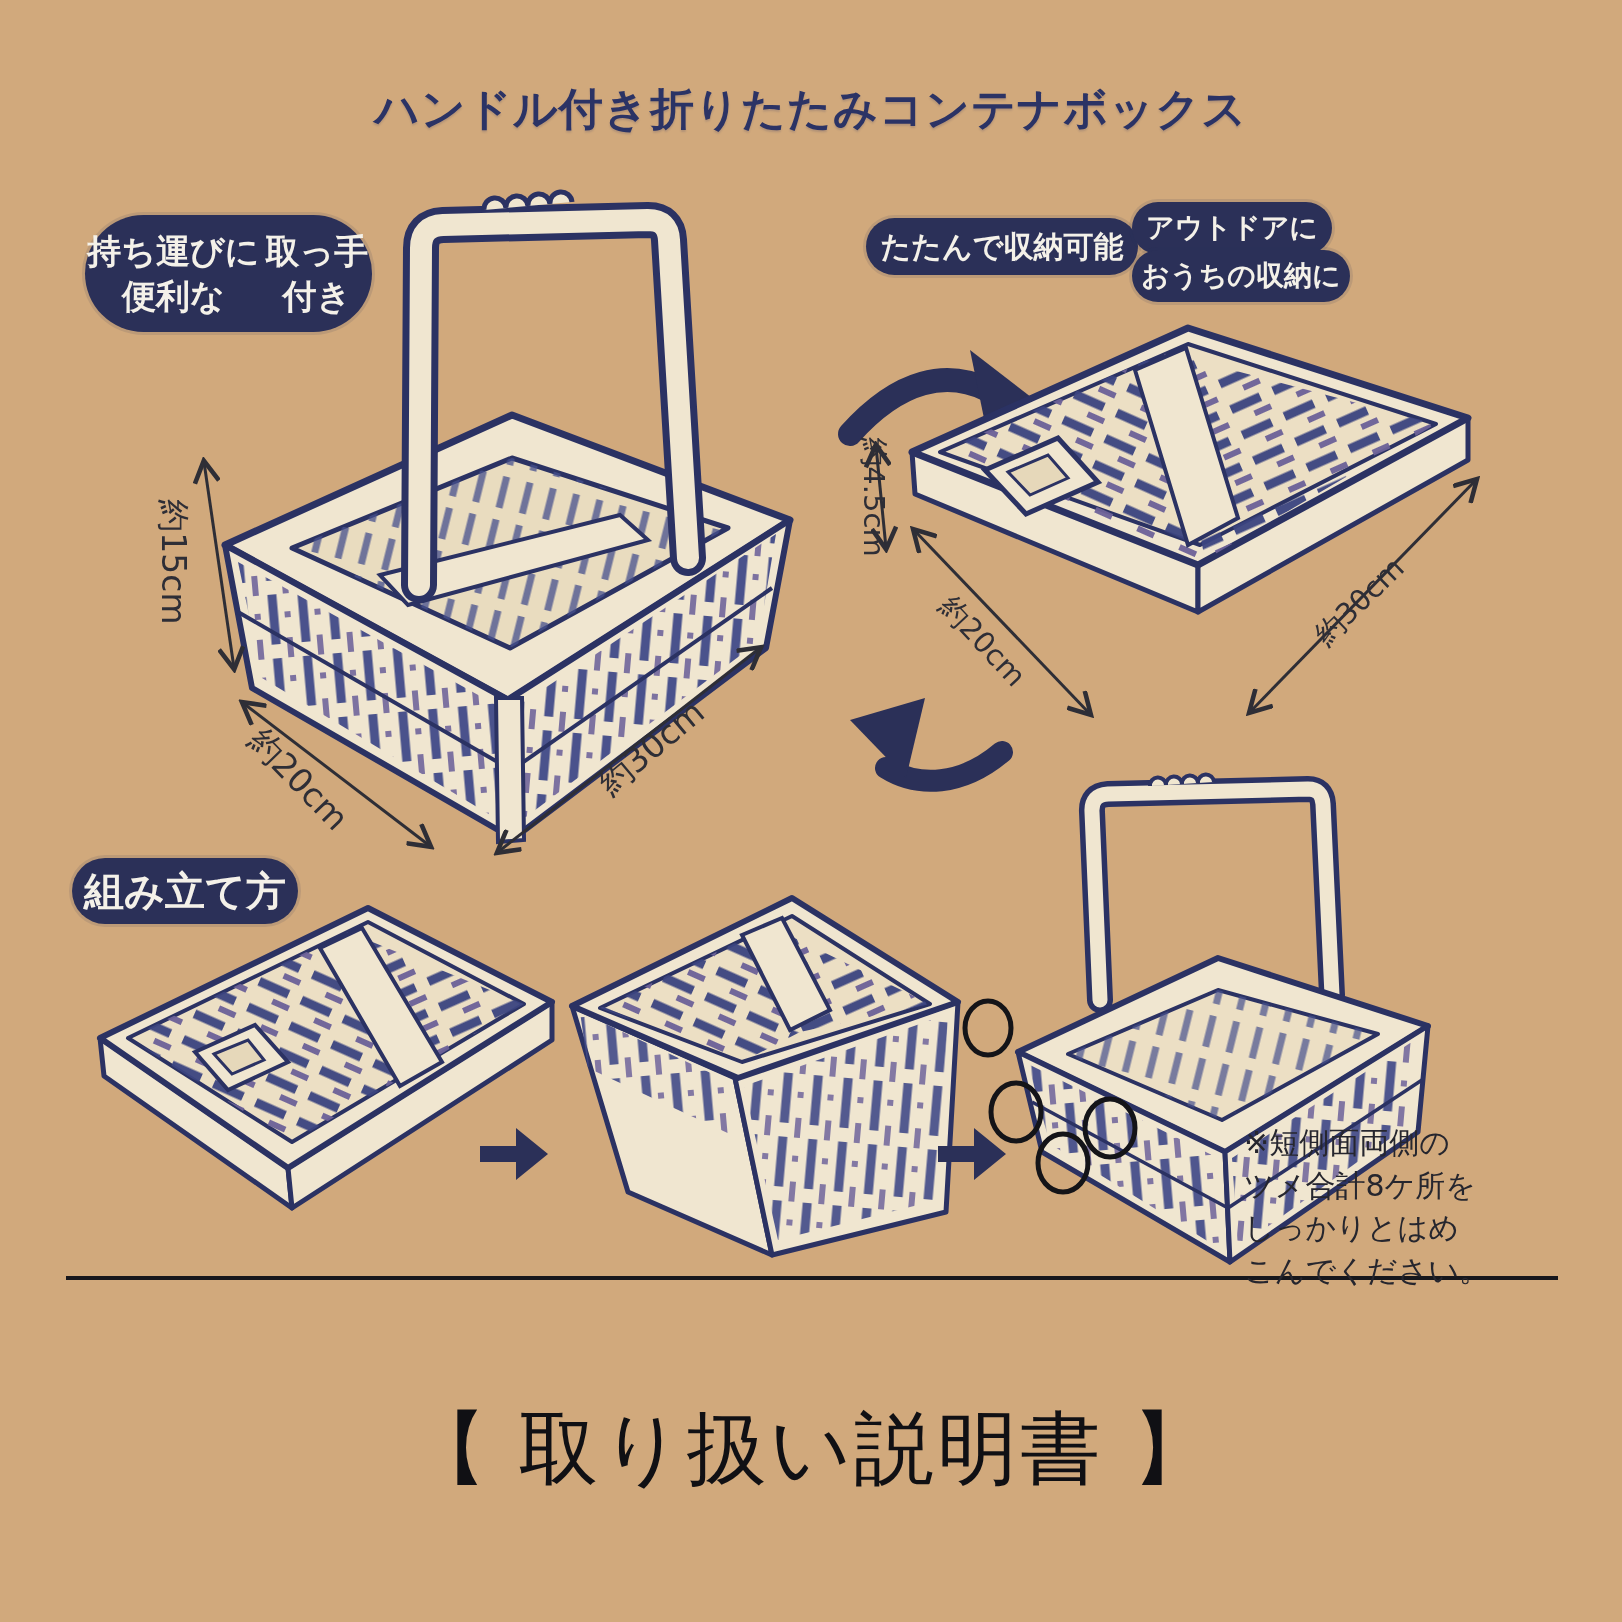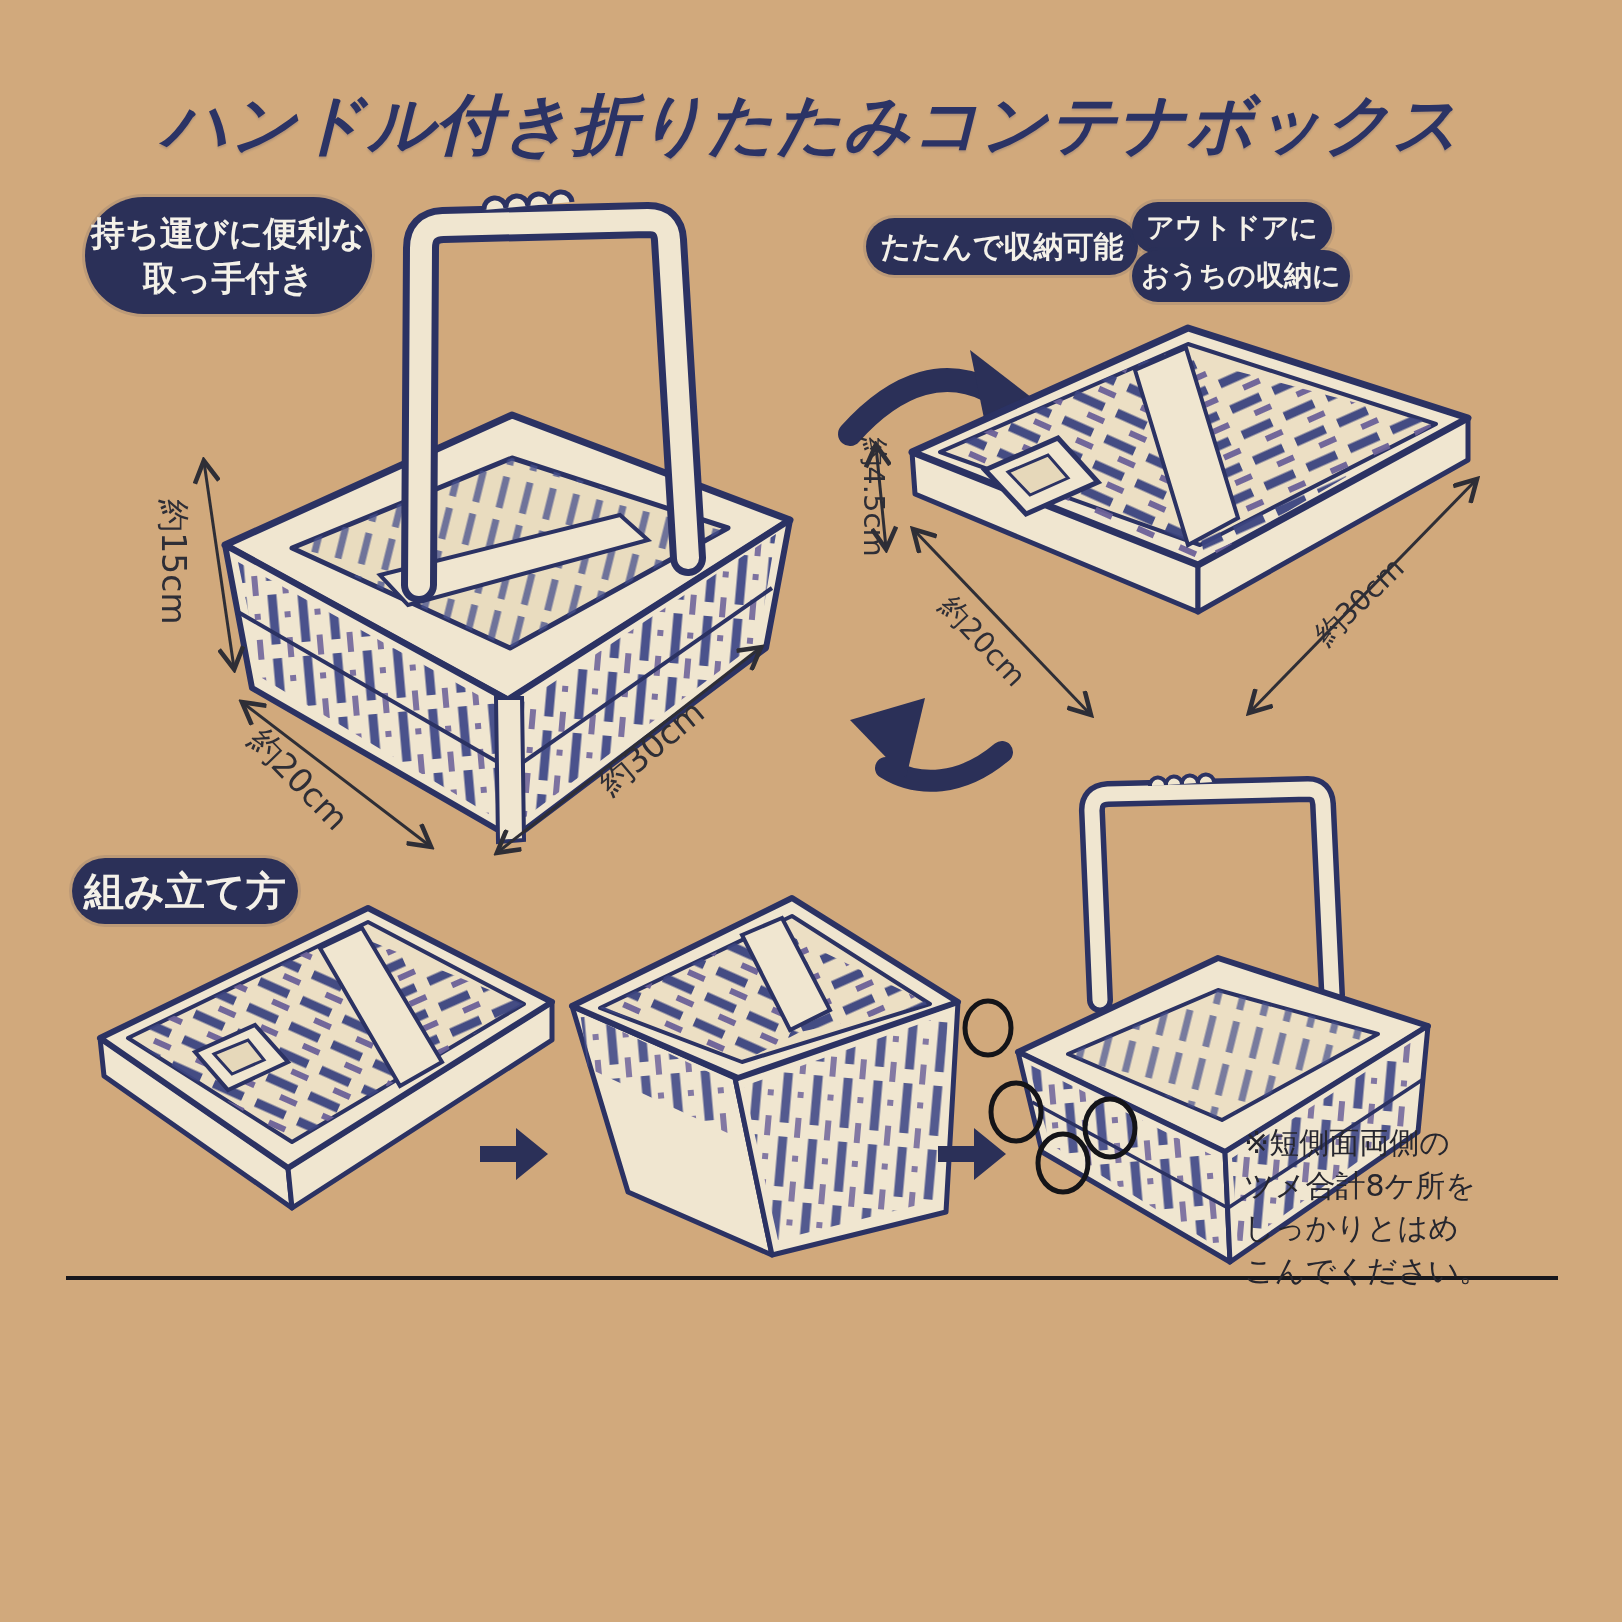--- a/index.html
+++ b/index.html
@@ -4,31 +4,30 @@
 <style>
   html,body{margin:0;padding:0;background:#8a7355;}
   .page{
     position:relative;width:1622px;height:1622px;overflow:hidden;
     background:#d1a97c;
     font-family:"DejaVu Sans",sans-serif;
   }
   .art{position:absolute;left:0;top:0;width:1622px;height:1622px;}
   .title{
     position:absolute;top:80px;left:0;width:100%;text-align:center;
-    font-size:66px;font-weight:bold;color:#2b3365;letter-spacing:1px;
+    font-size:44px;font-weight:bold;color:#2b3365;letter-spacing:1px;
     text-shadow:0 2px 2px rgba(43,51,101,.18);
-    font-style:italic;
   }
   .pill{
     position:absolute;background:#2b3058;color:#f4f1e9;font-weight:bold;
     display:flex;align-items:center;justify-content:center;text-align:center;
     border-radius:999px;line-height:1.3;
     box-shadow:0 0 0 3px rgba(43,48,88,.12);
   }
-  .pill-handle{left:85px;top:197px;width:287px;height:117px;font-size:34px;flex-direction:column;}
+  .pill-handle{left:85px;top:215px;width:287px;height:117px;font-size:34px;flex-direction:row;}
   .pill-fold{left:866px;top:218px;width:272px;height:57px;font-size:30px;font-family:Liberation Serif, serif;}
   .pill-outdoor{left:1132px;top:186px;width:200px;height:52px;font-size:28px;margin-top:16px;}
   .pill-home{left:1132px;top:250px;width:218px;height:52px;font-size:28px;}
   .pill-assembly{left:72px;top:858px;width:226px;height:66px;font-size:40px;}
   .dim{
     position:absolute;color:#2e2e36;font-weight:500;white-space:nowrap;font-size:33px;
   }
   .dim-small{font-size:29px;}
   .note{
     position:absolute;left:1244px;top:1122px;font-size:30px;line-height:1.42;
@@ -210,13 +209,14 @@
   <span class="dim dim-small" style="left:982px;top:642px;transform:translate(-50%,-50%) rotate(47deg);">約20cm</span>
   <span class="dim dim-small" style="left:1360px;top:602px;transform:translate(-50%,-50%) rotate(-44deg);">約30cm</span>
 
   <div class="note">
     <div>※短側面両側の</div>
     <div>ツメ合計8ケ所を</div>
     <div>しっかりとはめ</div>
     <div>こんでください。</div>
   </div>
 
+  <div class="footer">【 取り扱い説明書 】</div>
 </div>
 
 </body></html>

